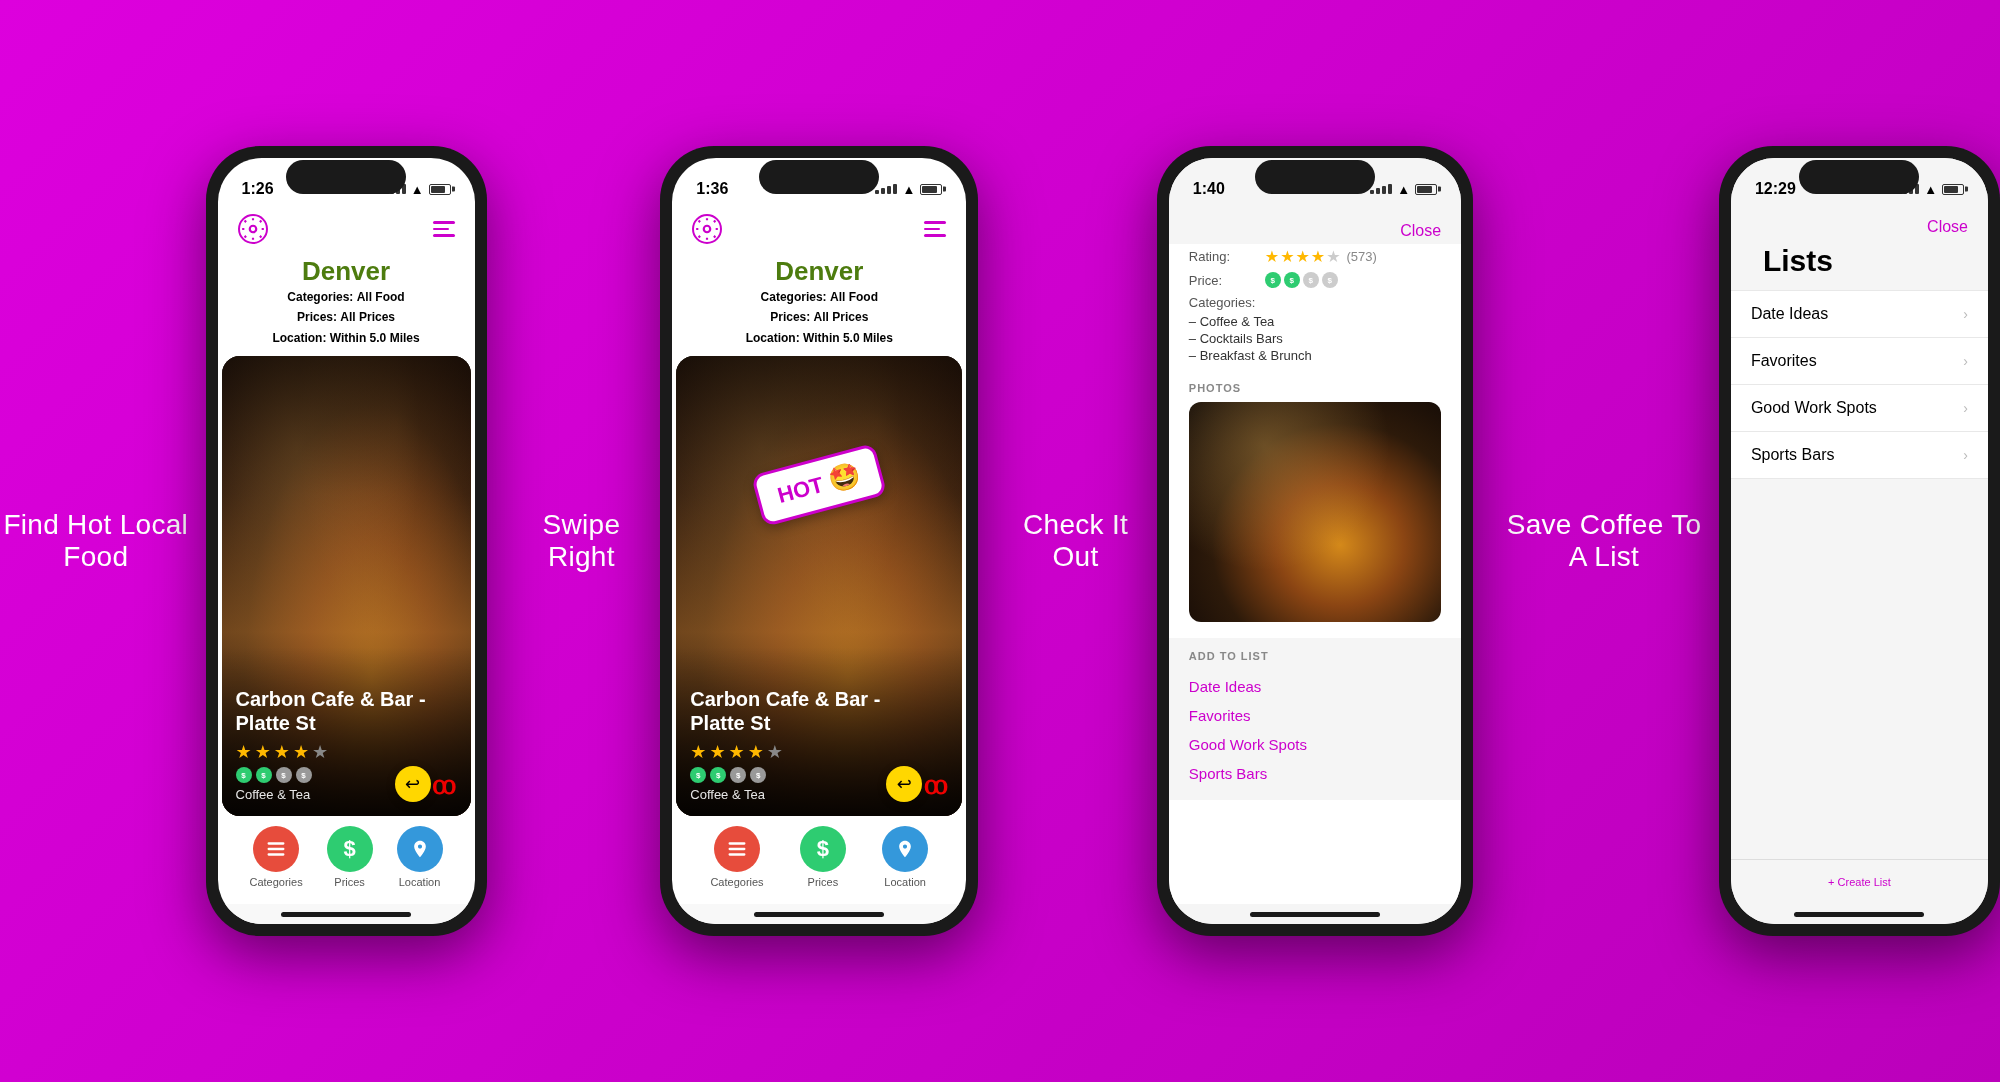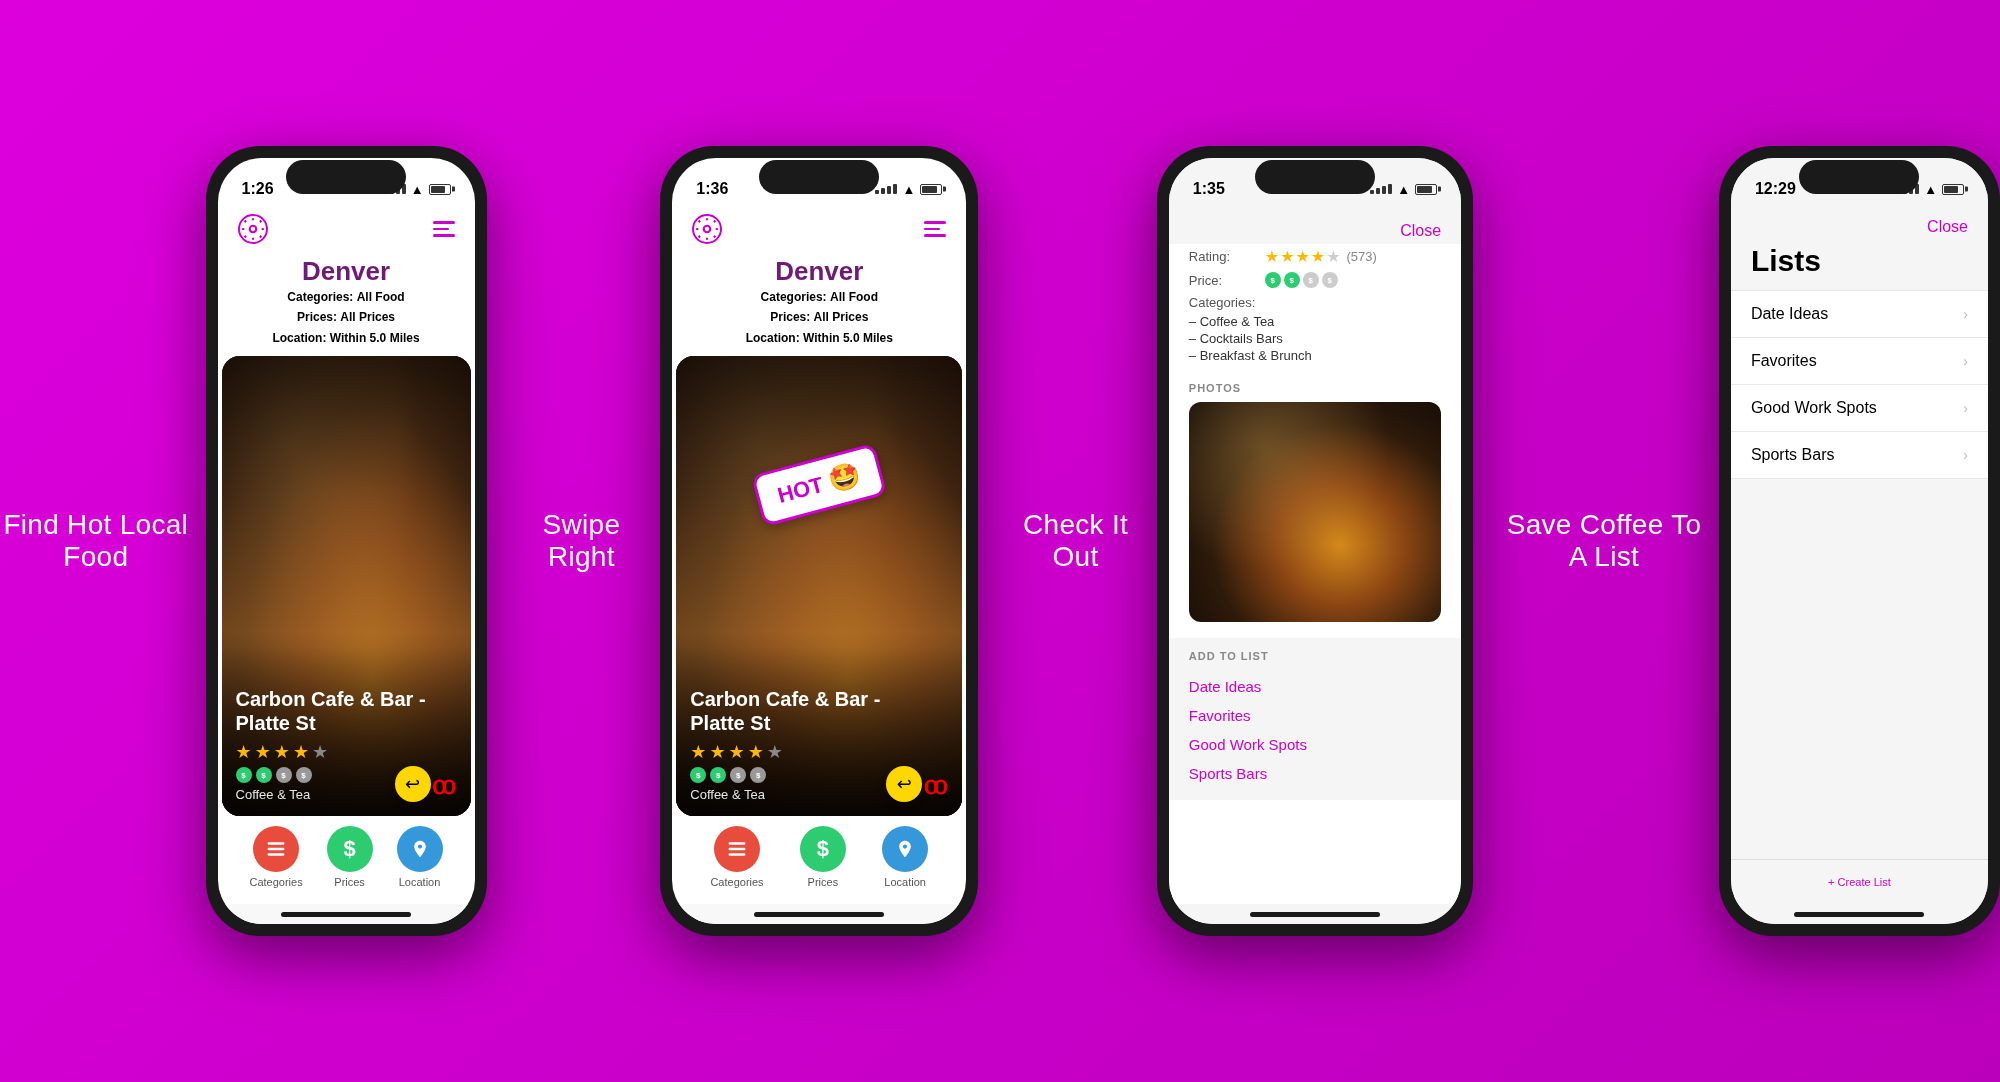--- a/index.html
+++ b/index.html
@@ -133,21 +133,21 @@
 
     
     .city-section {
       text-align: center;
       padding: 4px 20px 8px;
       flex-shrink: 0;
     }
     .city-name {
       font-size: 26px;
       font-weight: 800;
-      color: #701a75;
+      color: #4d7c0f;
       text-align: center;
     }
     .city-meta {
       font-size: 12px;
       color: #666;
       line-height: 1.7;
     }
     .city-meta span { font-weight: 700; color: #000; }
 
     
@@ -435,20 +435,21 @@
       flex-shrink: 0;
     }
 
     .lists-title {
       font-size: 30px;
       font-weight: 800;
       padding: 4px 20px 12px;
       color: #000;
       background: #f5f5f5;
       flex-shrink: 0;
+      margin-left: 12px;
     }
 
     .list-item-row {
       display: flex;
       align-items: center;
       justify-content: space-between;
       padding: 14px 20px;
       background: white;
       border-bottom: 1px solid #e8e8e8;
       font-size: 16px;
@@ -697,21 +698,21 @@
   </div>
 </div>
 
 <div class="screen-wrapper">
   <div class="screen-title">Check It Out</div>
   <div class="phone">
     <div class="dynamic-island"></div>
     <div class="phone-inner detail-screen">
 
       <div class="status-bar light" style="background:#f5f5f5;">
-        <span class="status-time">1:35</span>
+        <span class="status-time">1:40</span>
         <div class="status-icons">
           <div class="signal-dots">
             <div class="signal-dot" style="height:4px"></div>
             <div class="signal-dot" style="height:6px"></div>
             <div class="signal-dot" style="height:8px"></div>
             <div class="signal-dot" style="height:10px"></div>
           </div>
           <span class="wifi-icon">▲</span>
           <div class="battery">
               <div class="battery-fill"></div>

